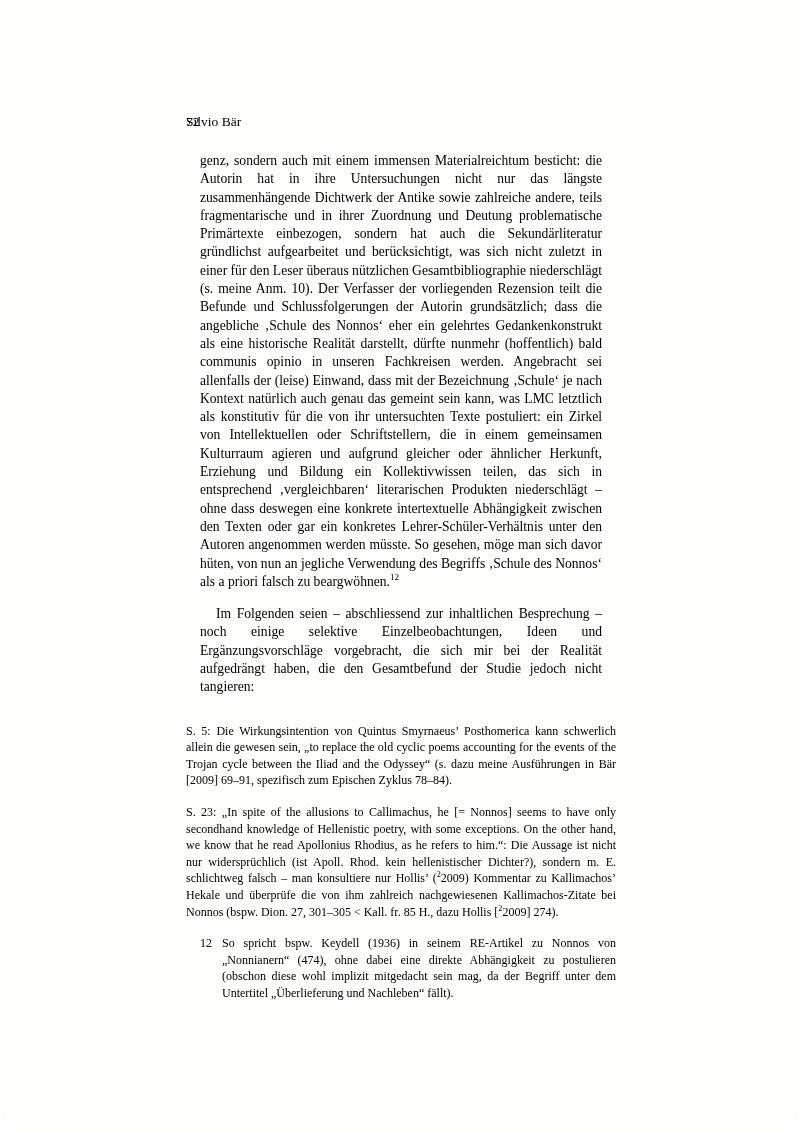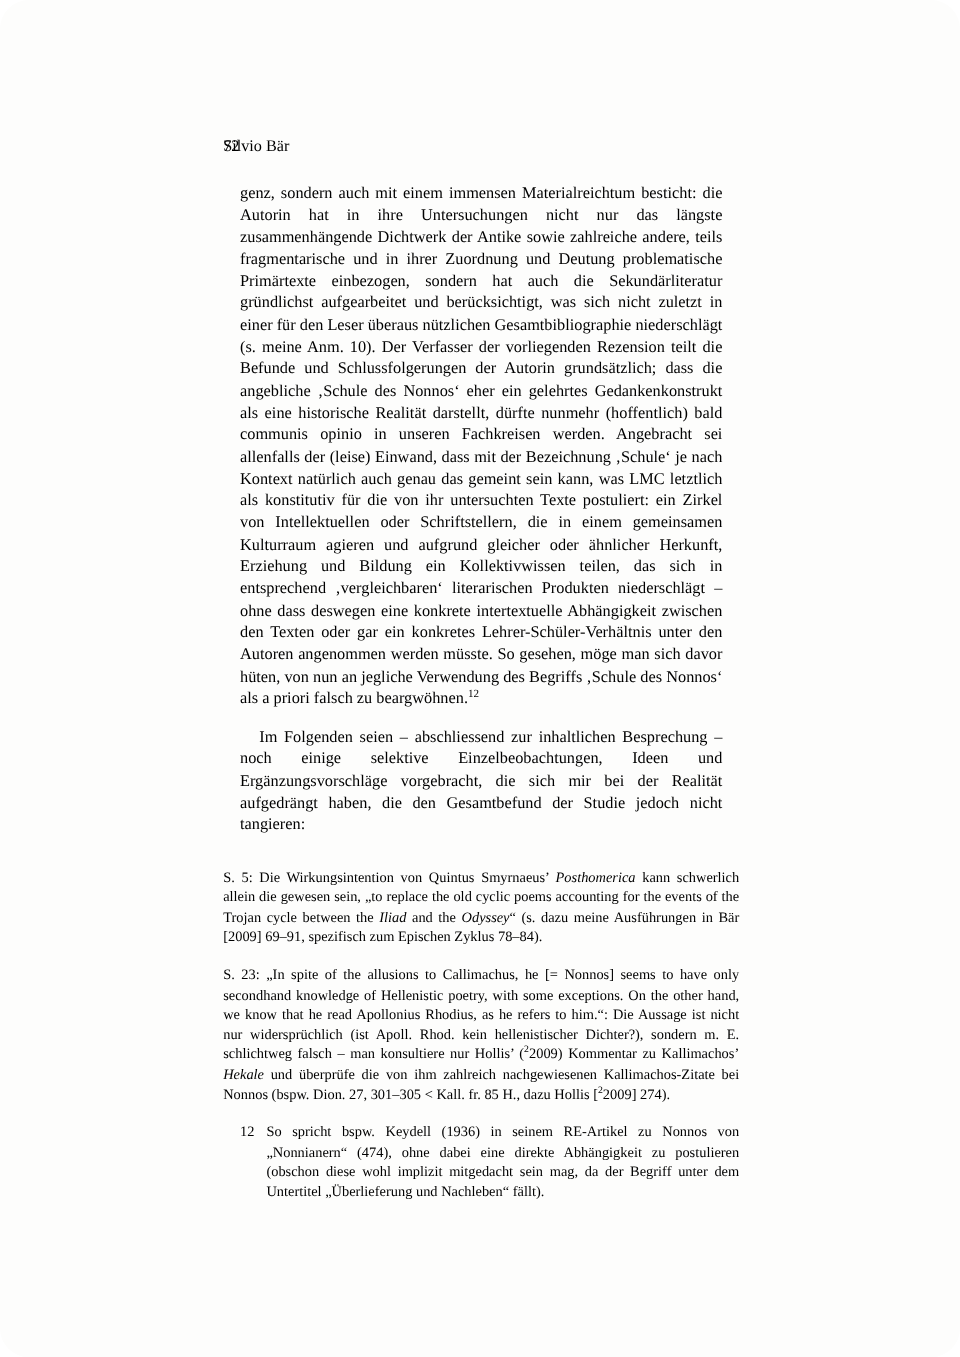--- a/index.html
+++ b/index.html
@@ -66,21 +66,21 @@
     line-height: 16.6px;
     text-align: justify;
     hyphens: auto;
     -webkit-hyphens: auto;
   }
   .fn-number {
     position: absolute;
     left: 14px;
     top: 0;
   }
-  .it { font-style: italic; }
+  .it { }
   sup { font-size: 0.68em; line-height: 0; }
 </style>
 </head>
 <body>
 
 <div class="page">
   <div class="content">
 
     <div class="running-head">
       <span class="page-number">72</span>

